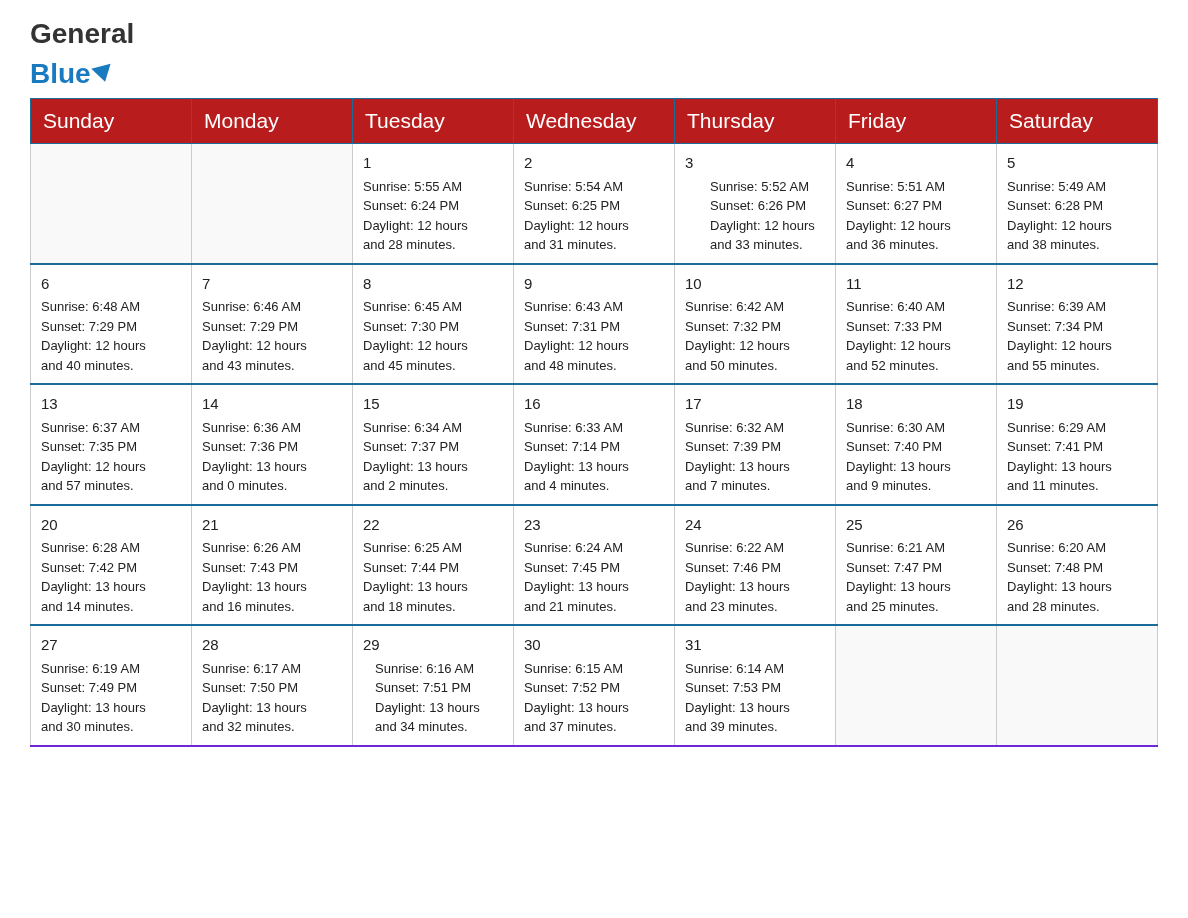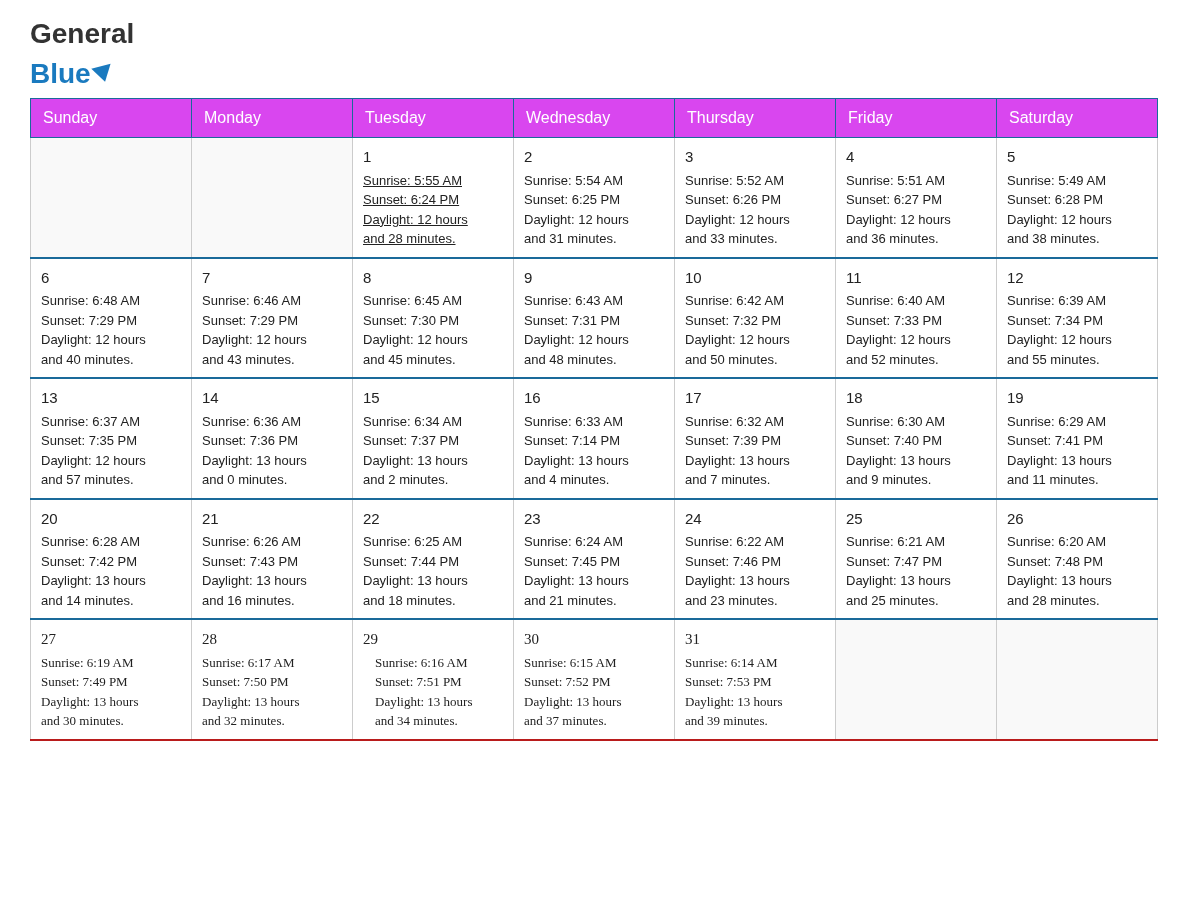--- a/index.html
+++ b/index.html
@@ -59,24 +59,24 @@
       font-size: 20px;
       color: #444;
       margin-top: 4px;
     }
     .calendar {
       width: 100%;
       border-collapse: collapse;
       margin-top: 10px;
     }
     .calendar th {
-      background: #d946ef;
+      background: #b91c1c;
       color: #fff;
       padding: 10px 12px;
-      font-size: 16px;
+      font-size: 21px;
       font-weight: normal;
       text-align: left;
       border: 1px solid #1a6a9a;
     }
     .calendar td {
       vertical-align: top;
       padding: 8px 10px;
       border: 1px solid #ccc;
       width: calc(100% / 7);
       min-height: 100px;
@@ -95,22 +95,21 @@
     }
     .day-info {
       font-size: 13px;
       color: #222;
       line-height: 1.5;
     }
     .empty-cell {
       background: #f9f9f9;
     }
     .calendar tbody tr:last-child td {
-      border-bottom: 2px solid #b91c1c;
-      font-family: Liberation Serif, serif;
+      border-bottom: 2px solid #6d28d9;
     }
   </style>
 </head>
 <body>
 
 <div class="header">
   <div class="logo">
     <span class="logo-general">General</span>
     <span class="logo-blue">
       <span>Blue</span>
@@ -132,35 +131,35 @@
         <th>Friday</th>
         <th>Saturday</th>
       </tr>
   </thead>
   <tbody id="calendar-body">
   <tr>
         <td class="empty-cell"></td>
         <td class="empty-cell"></td>
         <td>
           <span class="day-number">1</span>
-          <div class="day-info" style="white-space: pre-line; text-decoration: underline;">Sunrise: 5:55 AM
+          <div class="day-info" style="white-space: pre-line;">Sunrise: 5:55 AM
 Sunset: 6:24 PM
 Daylight: 12 hours
 and 28 minutes.</div>
         </td>
         <td>
           <span class="day-number">2</span>
           <div class="day-info" style="white-space: pre-line;">Sunrise: 5:54 AM
 Sunset: 6:25 PM
 Daylight: 12 hours
 and 31 minutes.</div>
         </td>
         <td>
           <span class="day-number">3</span>
-          <div class="day-info" style="white-space: pre-line;">Sunrise: 5:52 AM
+          <div class="day-info" style="white-space: pre-line; margin-left: 25px;">Sunrise: 5:52 AM
 Sunset: 6:26 PM
 Daylight: 12 hours
 and 33 minutes.</div>
         </td>
         <td>
           <span class="day-number">4</span>
           <div class="day-info" style="white-space: pre-line;">Sunrise: 5:51 AM
 Sunset: 6:27 PM
 Daylight: 12 hours
 and 36 minutes.</div>

